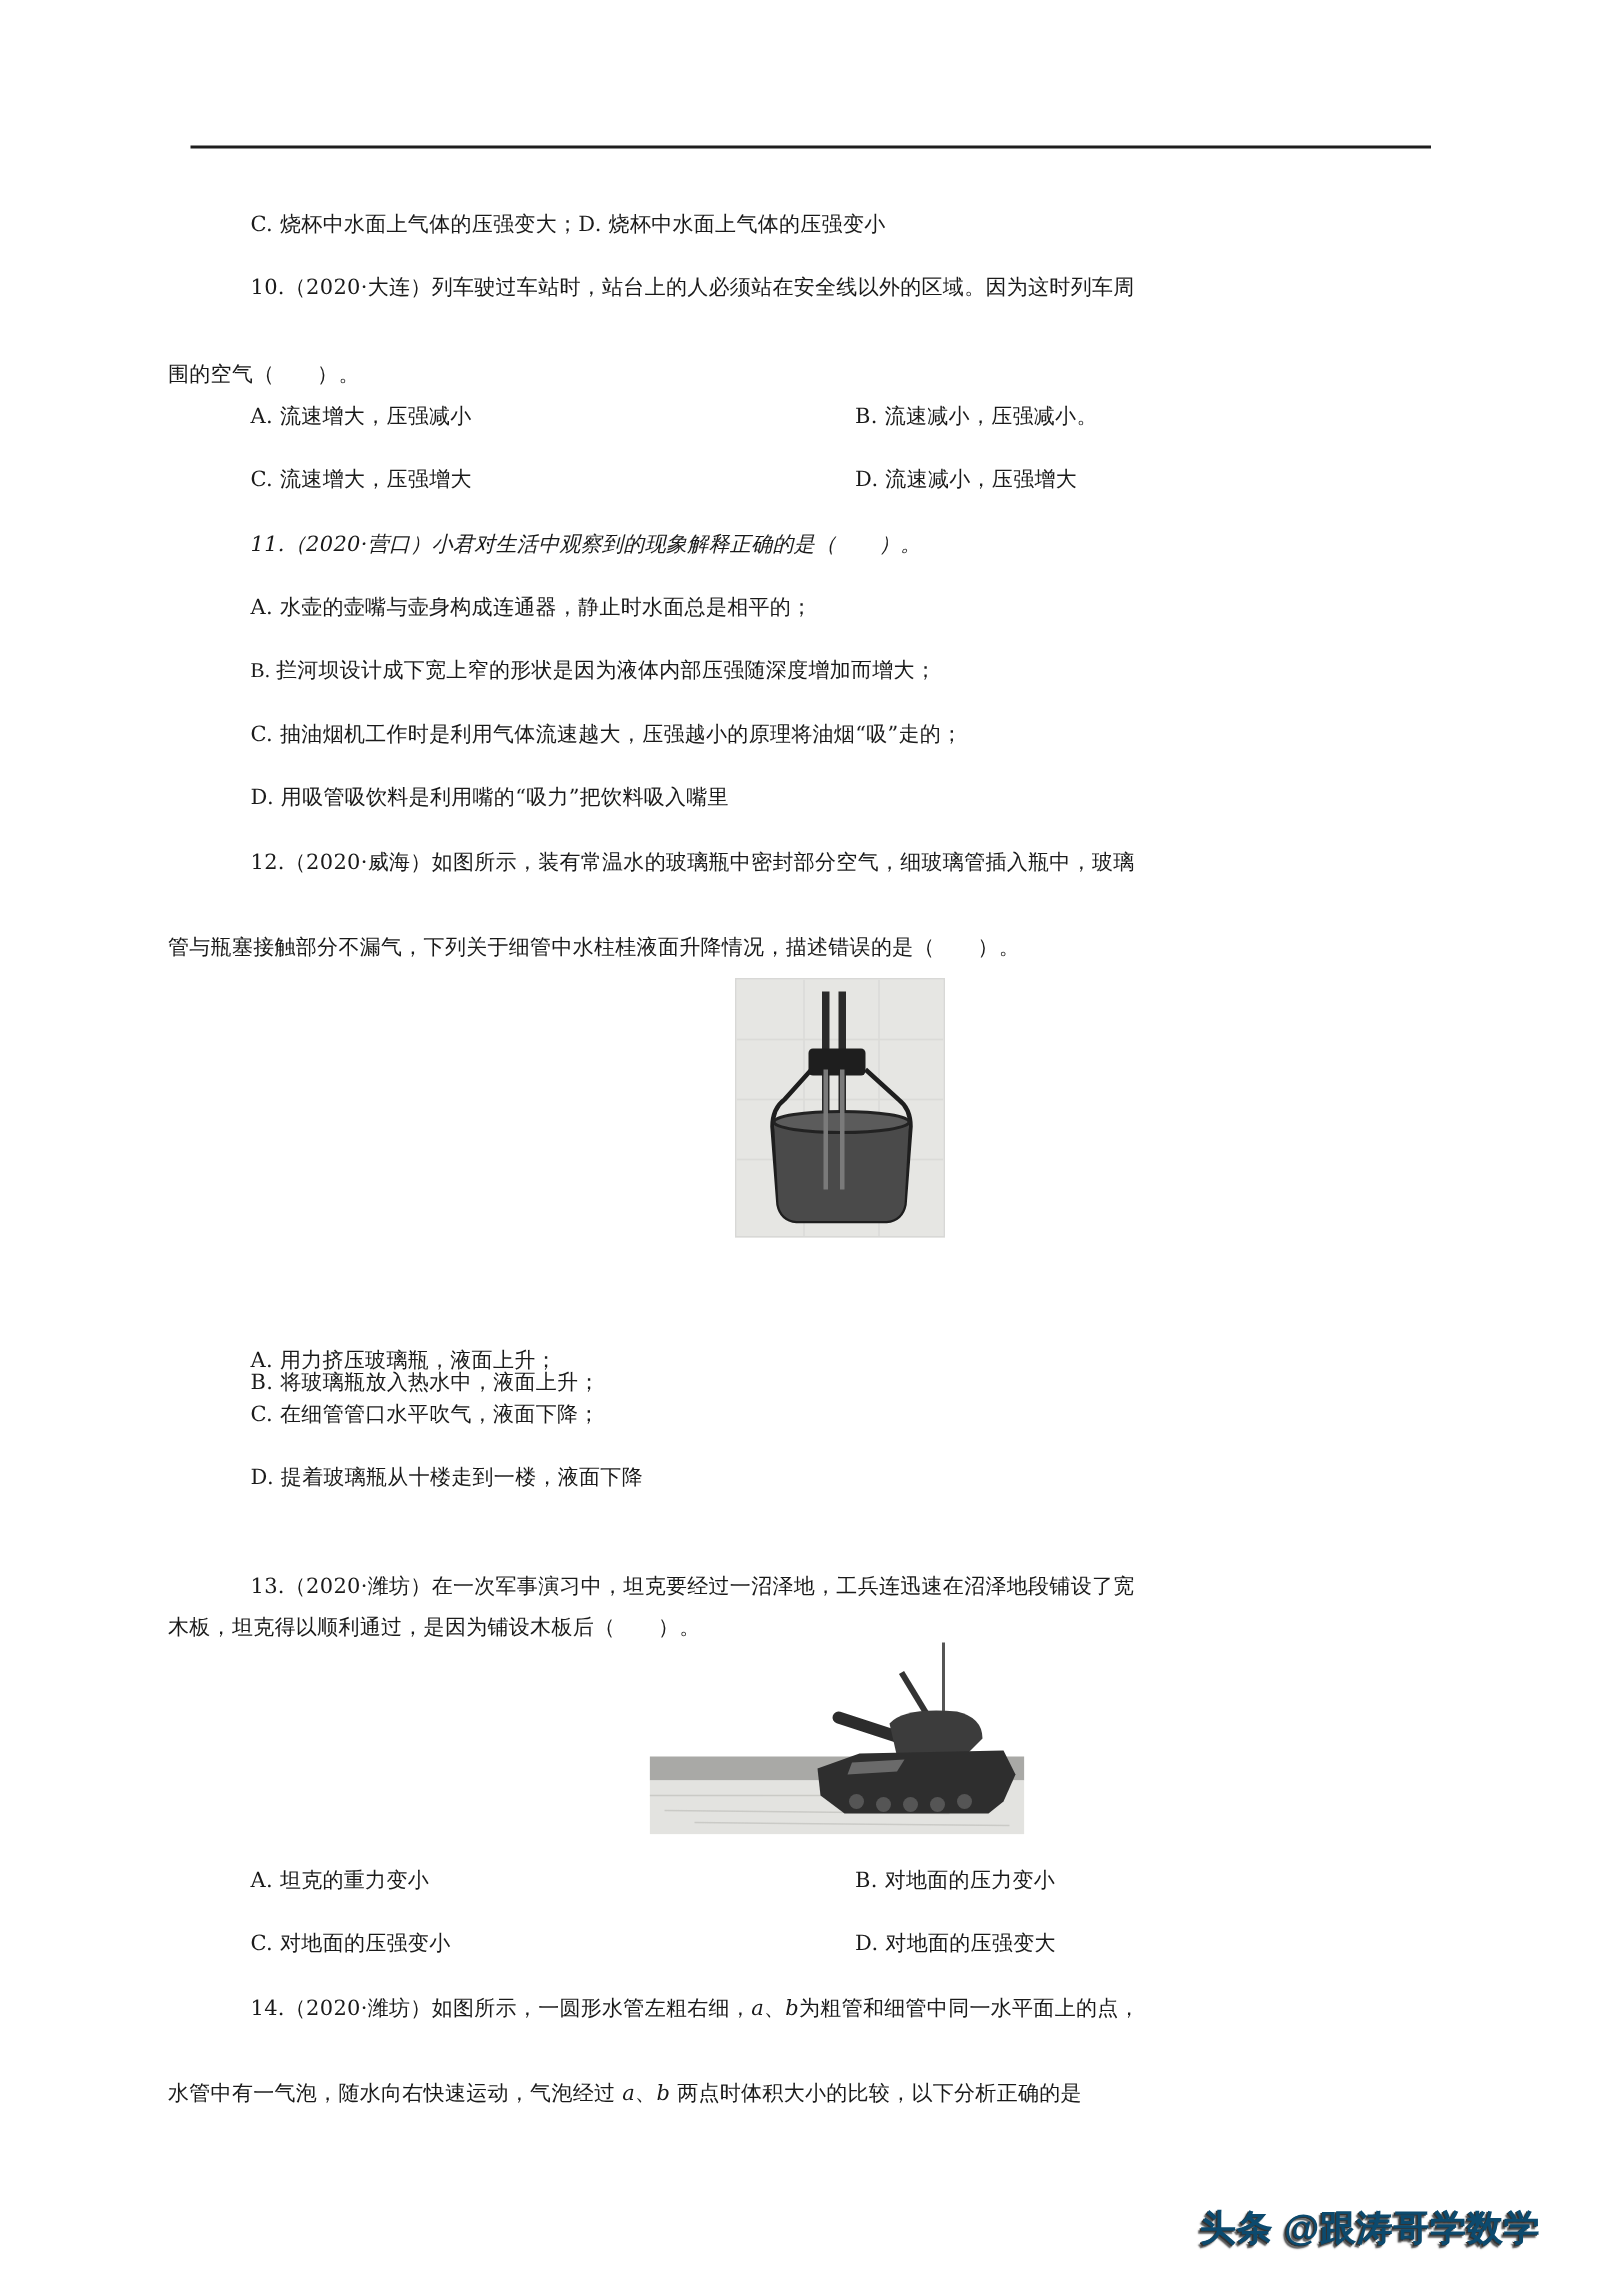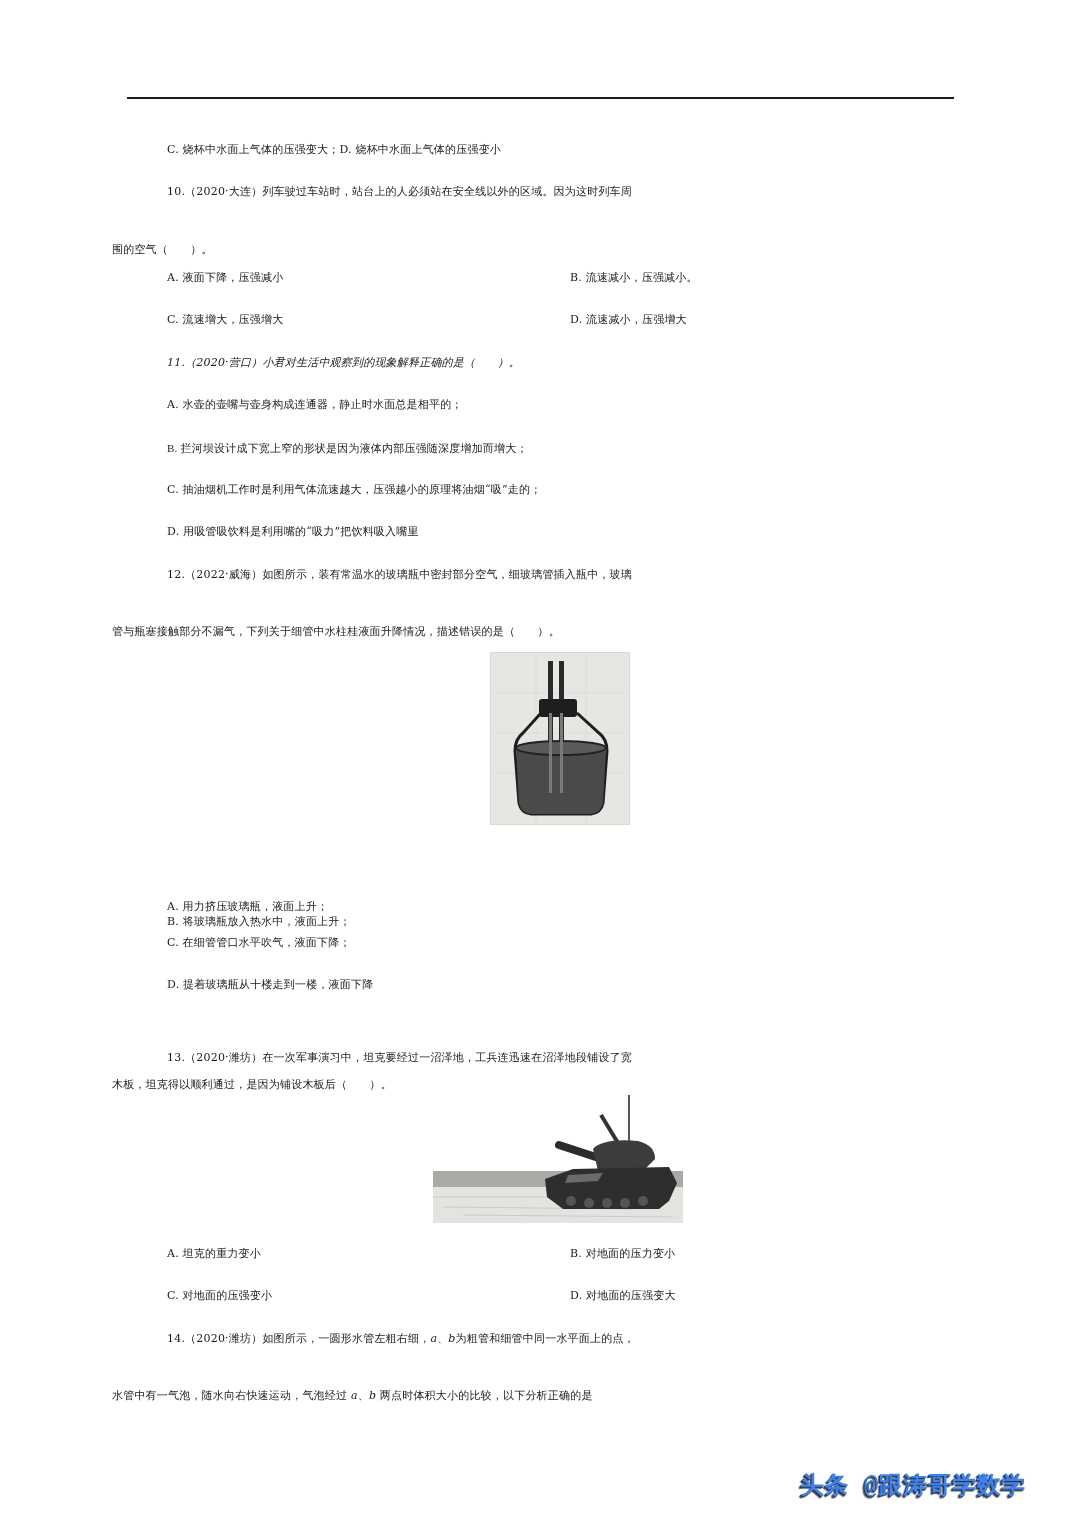--- a/index.html
+++ b/index.html
@@ -6,75 +6,75 @@
   body {
     width: 1080px; height: 1527px; position: relative; overflow: hidden;
     font-family: "DejaVu Serif", "Liberation Serif", serif;
     color: #1a1a1a;
   }
   .rule {
     position: absolute; left: 127px; top: 97px; width: 827px; height: 2px;
     background: #1e1e1e;
   }
   .line {
-    position: absolute; font-size: 11px; line-height: 22px; white-space: nowrap;
+    position: absolute; font-size: 14px; line-height: 22px; white-space: nowrap;
     letter-spacing: 0.2px;
   }
   .ind { left: 167px; }
   .flush { left: 112px; margin-top: 15px; }
   .colB { left: 570px; }
   .figure {
     position: absolute; overflow: hidden;
   }
   .fig-bottle {
     left: 490px; top: 652px; width: 138px; height: 171px;
     background: #e9e9e7;
     border: 1px solid #d8d8d6;
   }
   .fig-tank {
     left: 433px; top: 1093px; width: 250px; height: 130px;
     background: #ffffff;
   }
   .watermark {
     position: absolute; left: 800px; top: 1469px; font-size: 24px;
-    font-family: Liberation Mono, monospace;
-    color: #3b82f6; font-weight: bold;
+    font-family: Liberation Sans, sans-serif;
+    color: #0c4a6e; font-weight: bold;
     text-shadow: -1px 1px 0 #333, -2px 2px 1px #555;
     letter-spacing: 0.5px;
   }
   i.var { font-style: italic; }
 </style>
 </head>
 <body>
 
 <div class="rule"></div>
 
 <div class="line ind" style="top:139px;">
   <span>C. 烧杯中水面上气体的压强变大；</span><span>D. 烧杯中水面上气体的压强变小</span>
 </div>
 
 <div class="line ind" style="top:181px;">
   <span>10.</span><span>（2020·大连）</span><span>列车驶过车站时，站台上的人必须站在安全线以外的区域。因为这时列车周</span>
 </div>
 <div class="line flush" style="top:224px;">围的空气（　　）。</div>
-<div class="line ind" style="top:267px;">A. 液面下降，压强减小</div>
+<div class="line ind" style="top:267px;">A. 流速增大，压强减小</div>
 <div class="line colB" style="top:267px;">B. 流速减小，压强减小。</div>
 <div class="line ind" style="top:309px;">C. 流速增大，压强增大</div>
 <div class="line colB" style="top:309px;">D. 流速减小，压强增大</div>
 
 <div class="line ind" style="top:352px;font-style:italic;">
   <span>11.</span><span>（2020·营口）</span><span>小君对生活中观察到的现象解释正确的是（　　）。</span>
 </div>
 <div class="line ind" style="top:394px;">A. 水壶的壶嘴与壶身构成连通器，静止时水面总是相平的；</div>
 <div class="line ind" style="top:437px;font-family:Liberation Serif, serif;">B. 拦河坝设计成下宽上窄的形状是因为液体内部压强随深度增加而增大；</div>
 <div class="line ind" style="top:479px;text-align:right;">C. 抽油烟机工作时是利用气体流速越大，压强越小的原理将油烟“吸”走的；</div>
 <div class="line ind" style="top:521px;">D. 用吸管吸饮料是利用嘴的“吸力”把饮料吸入嘴里</div>
 
 <div class="line ind" style="top:564px;">
-  <span>12.</span><span>（2022·威海）</span><span>如图所示，装有常温水的玻璃瓶中密封部分空气，细玻璃管插入瓶中，玻璃</span>
+  <span>12.</span><span>（2020·威海）</span><span>如图所示，装有常温水的玻璃瓶中密封部分空气，细玻璃管插入瓶中，玻璃</span>
 </div>
 <div class="line flush" style="top:606px;">管与瓶塞接触部分不漏气，下列关于细管中水柱桂液面升降情况，描述错误的是（　　）。</div>
 
 <div class="figure fig-bottle">
   <svg width="138" height="171" viewBox="0 0 138 171">
     <rect x="0" y="0" width="138" height="171" fill="#e6e6e3"></rect>
     <g opacity="0.25" stroke="#bdbdb8" stroke-width="1">
       <line x1="0" y1="40" x2="138" y2="40"></line>
         <line x1="0" y1="80" x2="138" y2="80"></line>
       <line x1="0" y1="120" x2="138" y2="120"></line>

